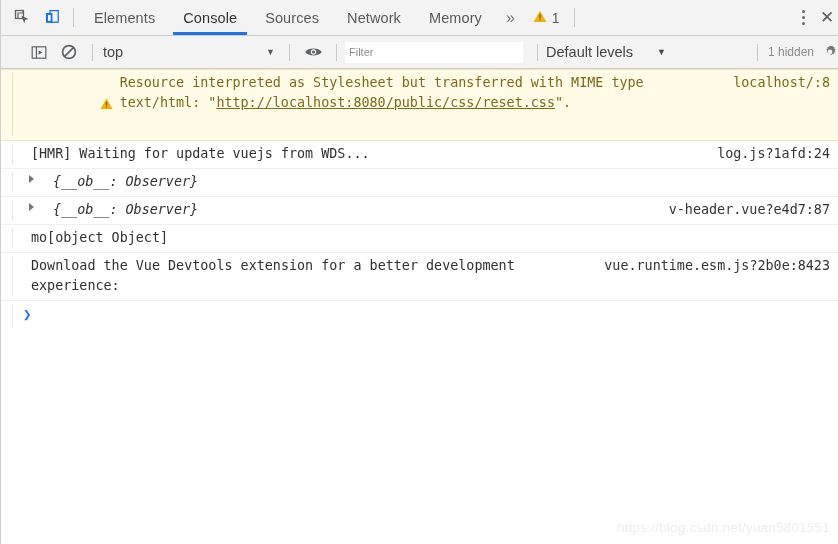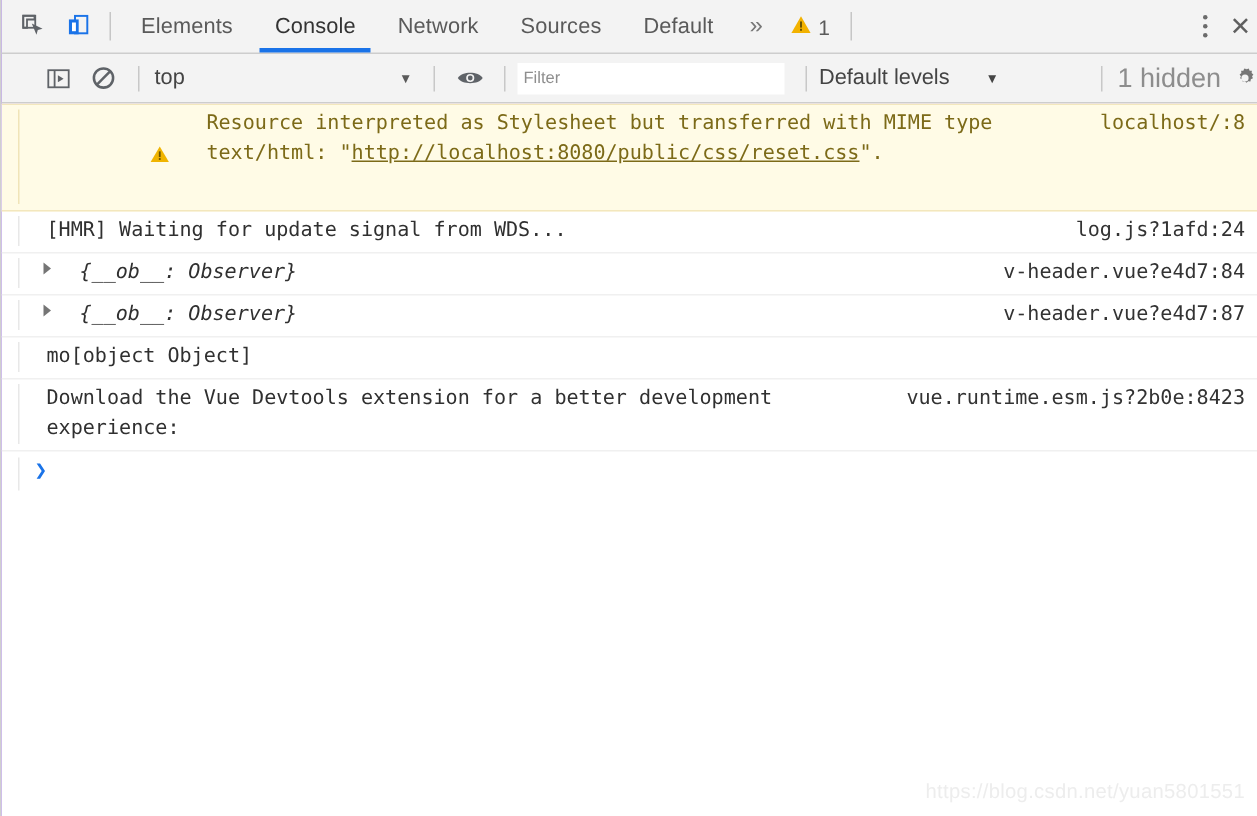--- a/index.html
+++ b/index.html
@@ -11,21 +11,21 @@
     width: 838px;
     height: 544px;
     overflow: hidden;
     font-family: "Liberation Sans", sans-serif;
     -webkit-font-smoothing: antialiased;
   }
   .devtools {
     width: 838px;
     height: 544px;
     position: relative;
-    background: #6d28d9;
+    background: #fde047;
     display: flex;
     flex-direction: column;
     box-sizing: border-box;
     border-left: 1px solid #cfcfcf;
   }
 
   
   .tabbar {
     height: 36px;
     min-height: 36px;
@@ -179,21 +179,21 @@
     display: flex;
     align-items: center;
     gap: 24px;
     font-size: 14.5px;
     color: #444;
     cursor: pointer;
     margin-left: 22px;
   }
   .levels .caret { font-size: 9px; }
   .hidden-count {
-    font-size: 18px;
+    font-size: 12px;
     color: #8d8d8d;
     margin-left: 2px;
     white-space: nowrap;
     cursor: pointer;
   }
   .fb-right {
     margin-left: auto;
     display: flex;
     align-items: center;
     padding-right: 0;
@@ -254,21 +254,21 @@
     background: #fffbe6;
     border-bottom: 1px solid #f3e7bd;
     border-top: 1px solid #f3e7bd;
   }
   .row.warn .gutter { border-right-color: #f0e4b8; }
   .row.warn .msg {
     color: #7c6a18;
     padding-left: 6px;
     display: flex;
     align-items: flex-start;
-    gap: 25px;
+    gap: 7px;
   }
   .row.warn .src { color: #7c6a18; }
   .warn-ico {
     flex: 0 0 auto;
     margin-top: 3px;
   }
   .warn-text { flex: 1; }
   .warn-text .lnk {
     text-decoration: underline;
     cursor: pointer;
@@ -367,27 +367,27 @@
     <div class="tb-sep"></div>
 
     <div class="tabs">
       <div class="tab">
         <span>Elements</span>
       </div>
       <div class="tab active">
         <span>Console</span>
       </div>
       <div class="tab">
+        <span>Sources</span>
+      </div>
+      <div class="tab">
         <span>Network</span>
       </div>
       <div class="tab">
-        <span>Sources</span>
-      </div>
-      <div class="tab">
-        <span>Default</span>
+        <span>Memory</span>
       </div>
     </div>
 
     <div class="tb-more">
       <span>»</span>
     </div>
 
     <div class="tb-warncount">
       <span>
         <svg width="14" height="13" viewBox="0 0 14 13" aria-hidden="true">
@@ -482,29 +482,28 @@
             <rect x="5.9" y="8.4" width="1.2" height="1.2" fill="#6b5300"></rect>
           </svg>
         </span>
         <span class="warn-text"><span>Resource interpreted as Stylesheet but transferred with MIME type text/html: "</span><span class="lnk">http://localhost:8080/public/css/reset.css</span><span>".</span></span>
       </div>
       <div class="src">localhost/:8</div>
     </div>
 
     <div class="row">
       <div class="gutter"></div>
-      <div class="msg">[HMR] Waiting for update signal from WDS...</div>
+      <div class="msg">[HMR] Waiting for update vuejs from WDS...</div>
       <div class="src">log.js?1afd:24</div>
     </div>
 
     <div class="row">
       <div class="gutter"></div>
       <span class="disclosure"></span>
       <div class="msg objmsg">{__ob__: Observer}</div>
-      <div class="src">v-header.vue?e4d7:84</div>
     </div>
 
     <div class="row">
       <div class="gutter"></div>
       <span class="disclosure"></span>
       <div class="msg objmsg">{__ob__: Observer}</div>
       <div class="src">v-header.vue?e4d7:87</div>
     </div>
 
     <div class="row">

